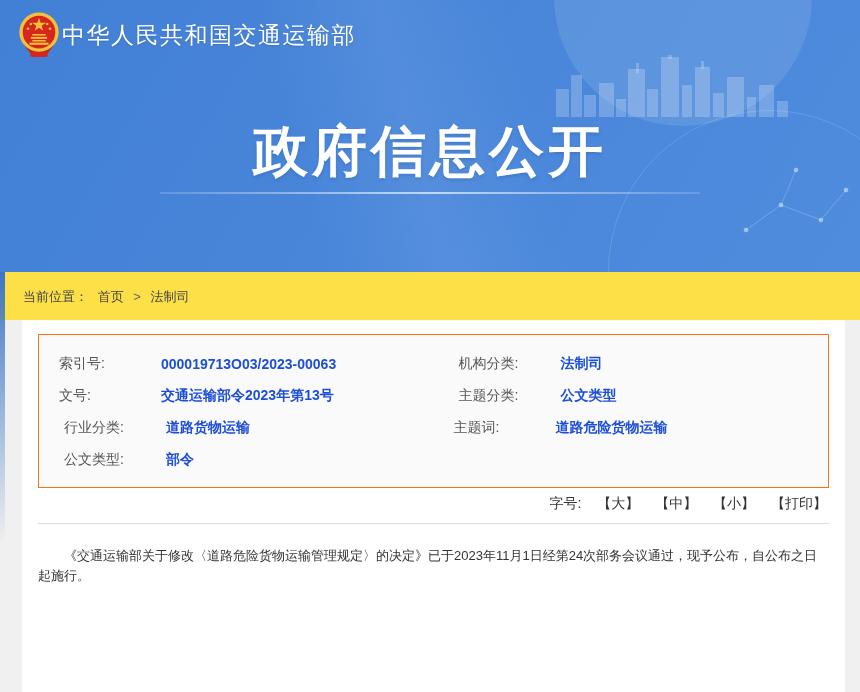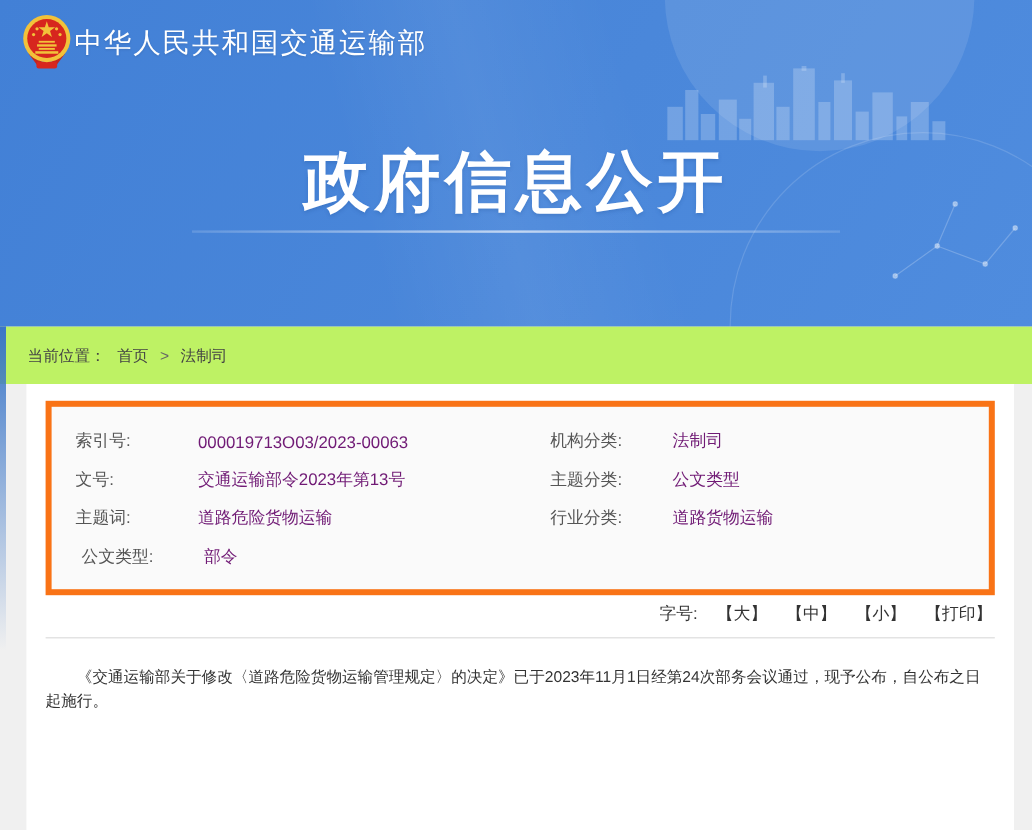--- a/index.html
+++ b/index.html
@@ -46,39 +46,39 @@
     background:linear-gradient(90deg,rgba(255,255,255,0.15),rgba(255,255,255,0.65),rgba(255,255,255,0.15));
     position:relative;
   }
   
   .left-strip{
     position:absolute;left:0;top:272px;width:5px;height:270px;
     background:linear-gradient(#3b76c8,rgba(59,118,200,0));
   }
   
   .breadcrumb{
-    padding:16px 0 14px 23px;font-size:13px;color:#444;background:#bef264;
+    padding:16px 0 14px 23px;font-size:13px;color:#444;background:#fde047;
   }
   .breadcrumb a{color:#444;text-decoration:none;cursor:pointer;}
   .breadcrumb .sep{margin:0 6px;color:#666;}
   .breadcrumb .lbl{margin-right:6px;}
   
   .card{
     margin:0 15px 0 22px;background:#fff;min-height:374px;
     padding:14px 16px 0;box-sizing:border-box;
   }
   .meta-box{
-    background:#fafafa;border:5px solid #f97316;
+    background:#fafafa;border:1px solid #f97316;
     padding:13px 0 11px;display:grid;grid-template-columns:1fr 1fr;
   }
   .meta-cell{display:flex;align-items:center;padding:7px 0;font-size:14px;}
   .meta-cell.left{padding-left:20px;}
   .meta-cell.right{padding-left:25px;align-items:center;}
   .meta-label{width:102px;flex:0 0 102px;color:#555;}
-  .meta-value{color:#701a75;}
+  .meta-value{color:#1d4ed8;font-weight:bold;}
   .doc-title{
     margin:26px 14px 0;text-align:center;
     color:#2a61a4;font-size:23px;font-weight:bold;line-height:38px;
   }
   .tools{
     margin-top:7px;text-align:right;font-size:14px;color:#333;padding-right:2px;
   }
   .tools a{color:#333;text-decoration:none;cursor:pointer;margin-left:12px;}
   .tools .lbl{margin-left:0;}
   .rule{border:none;border-top:1px solid #dcdcdc;margin:10px 0 0;}
@@ -176,27 +176,27 @@
       <span class="meta-value">法制司</span>
     </div>
     <div class="meta-cell left">
       <span class="meta-label">文号:</span>
       <span class="meta-value">交通运输部令2023年第13号</span>
     </div>
     <div class="meta-cell right">
       <span class="meta-label">主题分类:</span>
       <span class="meta-value">公文类型</span>
     </div>
+    <div class="meta-cell right">
+      <span class="meta-label">行业分类:</span>
+      <span class="meta-value">道路货物运输</span>
+    </div>
     <div class="meta-cell left">
       <span class="meta-label">主题词:</span>
       <span class="meta-value">道路危险货物运输</span>
-    </div>
-    <div class="meta-cell right">
-      <span class="meta-label">行业分类:</span>
-      <span class="meta-value">道路货物运输</span>
     </div>
     <div class="meta-cell right">
       <span class="meta-label">公文类型:</span>
       <span class="meta-value">部令</span>
     </div>
   </div>
 
 
   <div class="tools">
     <span class="lbl">字号:</span>

